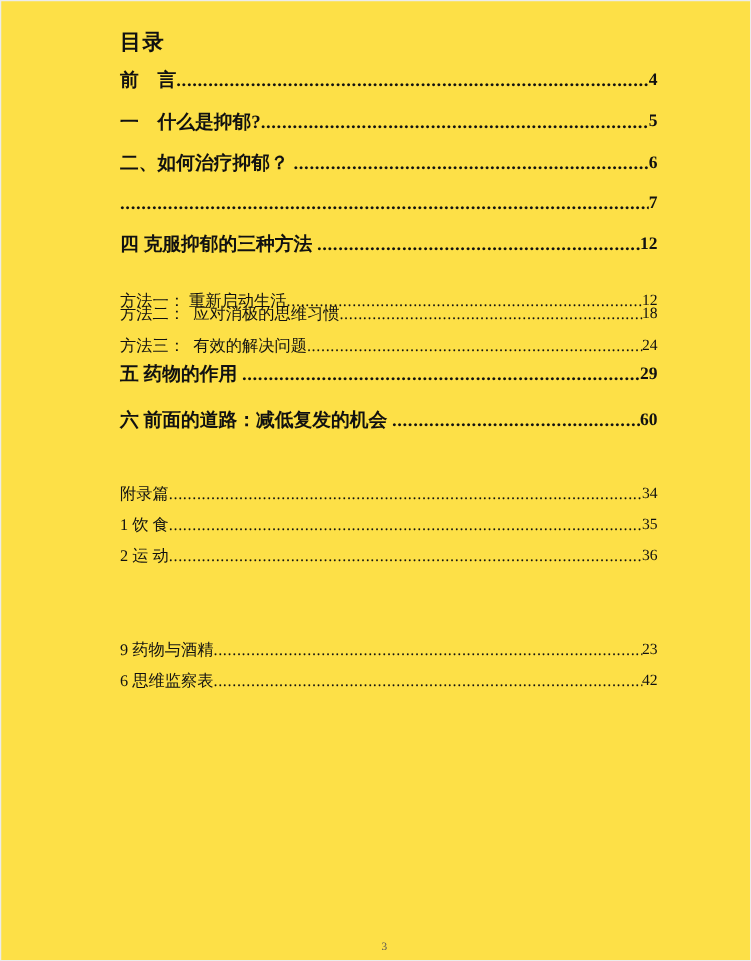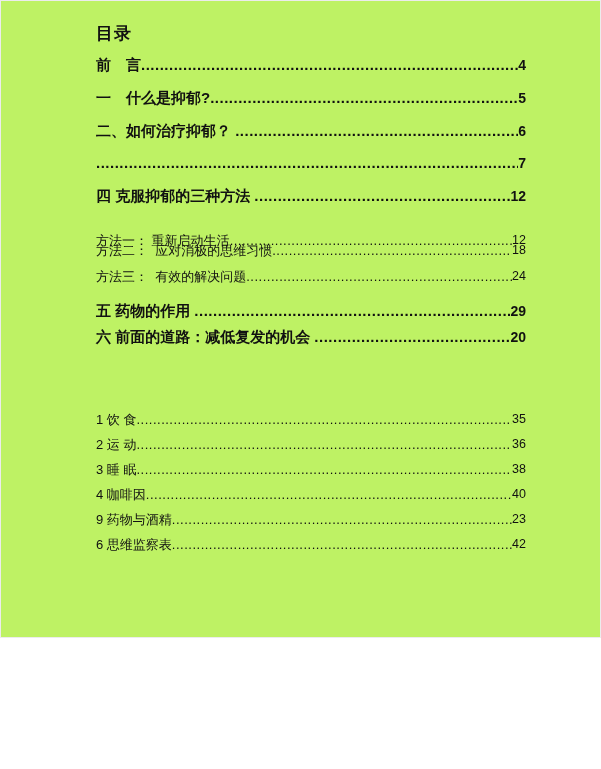--- a/index.html
+++ b/index.html
@@ -3,44 +3,44 @@
 <meta charset="utf-8">
 <style>
   html, body {
     margin: 0;
     padding: 0;
     background: #ffffff;
   }
   .page {
     position: relative;
     width: 601px;
-    height: 638px;
-    background: #bef264;
+    height: 769px;
+    background: #fde047;
     box-sizing: border-box;
     border: 1px solid #ececec;
-    font-family: Liberation Sans, sans-serif;
+    font-family: Liberation Serif, serif;
     color: #111111;
     overflow: hidden;
   }
   .doc-title {
     position: absolute;
     left: 95px;
     top: 24px;
     font-size: 17px;
     font-weight: bold;
     letter-spacing: 1px;
     line-height: 1.1;
     white-space: pre;
   }
   .toc-row {
     position: absolute;
     left: 95px;
     right: 74px;
     display: flex;
-    align-items: center;
+    align-items: flex-start;
     line-height: 1.1;
   }
   .toc-row .label {
     white-space: pre;
     flex: 0 0 auto;
   }
   .toc-row .dots {
     flex: 1 1 auto;
     overflow: hidden;
     white-space: nowrap;
@@ -121,57 +121,52 @@
     <span class="dots"></span>
     <span class="pg">18</span>
   </div>
 
   <div class="toc-row sub" style="top:269px">
     <span class="label">方法三：  有效的解决问题</span>
     <span class="dots"></span>
     <span class="pg">24</span>
   </div>
 
-  <div class="toc-row main" style="top:302px">
+  <div class="toc-row main" style="top:291px">
     <span class="label">五 药物的作用 </span>
     <span class="dots"></span>
     <span class="pg">29</span>
   </div>
 
   <div class="toc-row main" style="top:328px">
     <span class="label">六 前面的道路：减低复发的机会 </span>
     <span class="dots"></span>
-    <span class="pg">20</span>
+    <span class="pg">60</span>
   </div>
 
 
+  <div class="toc-row sub" style="top:387px">
+    <span class="label">附录篇</span>
+    <span class="dots"></span>
+    <span class="pg">34</span>
+  </div>
 
   <div class="toc-row sub" style="top:412px">
     <span class="label">1 饮 食</span>
     <span class="dots"></span>
     <span class="pg">35</span>
   </div>
 
   <div class="toc-row sub" style="top:437px">
     <span class="label">2 运 动</span>
     <span class="dots"></span>
     <span class="pg">36</span>
   </div>
 
-  <div class="toc-row sub" style="top:462px">
-    <span class="label">3 睡 眠</span>
-    <span class="dots"></span>
-    <span class="pg">38</span>
-  </div>
 
-  <div class="toc-row sub" style="top:487px">
-    <span class="label">4 咖啡因</span>
-    <span class="dots"></span>
-    <span class="pg">40</span>
-  </div>
 
   <div class="toc-row sub" style="top:512px">
     <span class="label">9 药物与酒精</span>
     <span class="dots"></span>
     <span class="pg">23</span>
   </div>
 
   <div class="toc-row sub" style="top:537px">
     <span class="label">6 思维监察表</span>
     <span class="dots"></span>

